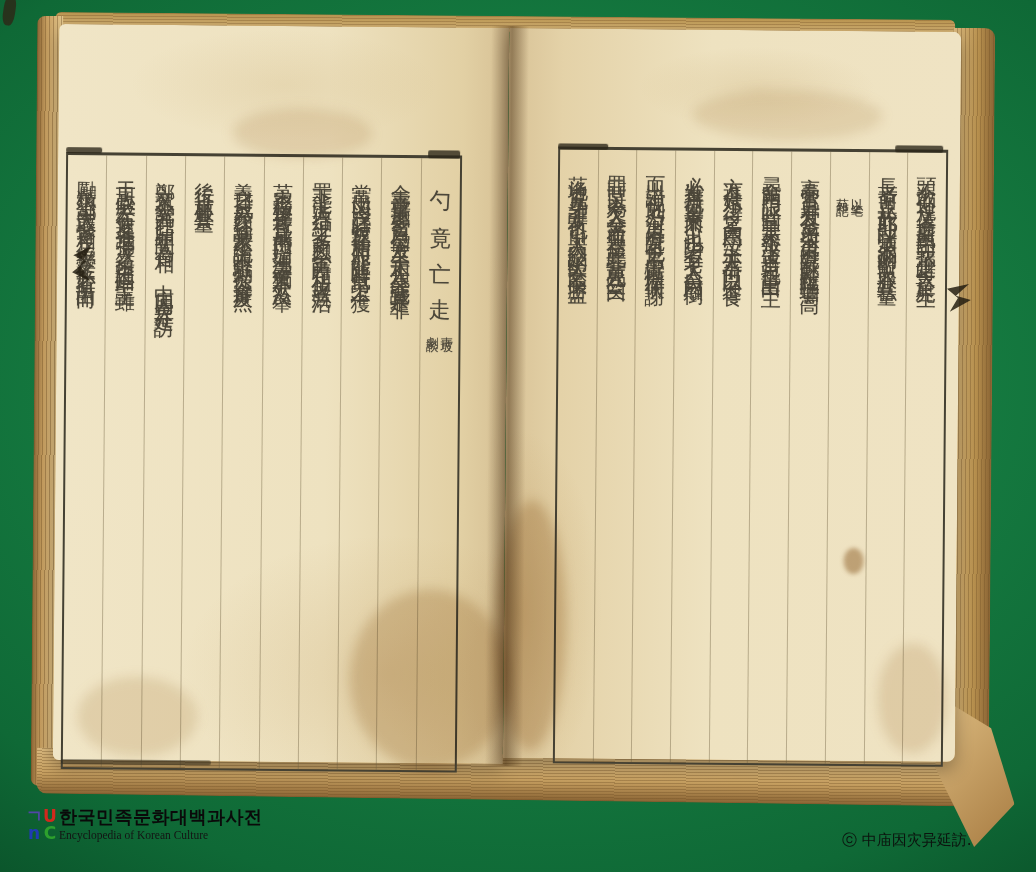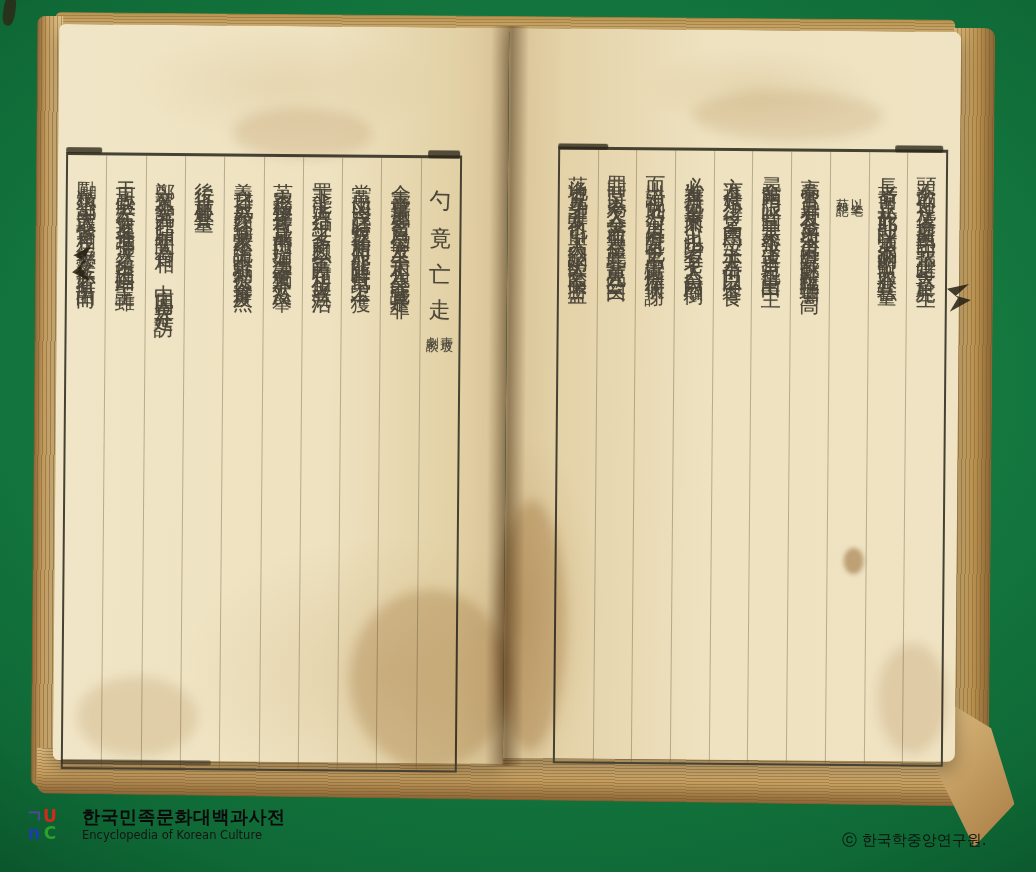--- a/index.html
+++ b/index.html
@@ -85,21 +85,21 @@
   .mark-left-inner { left:70px; top:250px; }
   .mark-fore { left:38px; top:272px; width:12px; height:30px; background:#2e2517;
     border-radius:40%; opacity:.8; transform:rotate(8deg); }
 
   
   .logo { position:absolute; left:26px; top:806px; display:flex; align-items:flex-start;
     font-family:"DejaVu Sans", sans-serif; }
   .logo-grid { display:grid; grid-template-columns:16px 16px; grid-template-rows:17px 17px;
     font-weight:bold; font-size:17px; line-height:16px; text-align:center; margin-top:2px; }
   .lg-0 { color:#5246a8; } .lg-1 { color:#d2291d; } .lg-2 { color:#1f3bb3; } .lg-3 { color:#2da02d; }
-  .logo-text { margin-left:24px; color:#0a0a0a; }
+  .logo-text { margin-left:1px; color:#0a0a0a;font-family:Liberation Serif, serif; }
   .logo-title { font-size:18px; font-weight:bold; letter-spacing:.5px; line-height:22px; }
   .logo-subtitle { font-size:11.5px; color:#141414; line-height:14px; }
   .copyright { position:absolute; left:842px; top:831px; font-size:15px; color:#0c130e;
     font-family:"DejaVu Sans", sans-serif; }
 </style>
 </head>
 <body>
 
 <div class="scene">
   <div class="book">
@@ -220,14 +220,14 @@
       <span class="lg-1">U</span>
       <span class="lg-2">n</span>
       <span class="lg-3">C</span>
     </div>
     <div class="logo-text">
       <div class="logo-title">한국민족문화대백과사전</div>
       <div class="logo-subtitle">Encyclopedia of Korean Culture</div>
     </div>
   </div>
 
-  <div class="copyright">ⓒ 한국학중앙연구원.</div>
+  <div class="copyright">ⓒ 中庙因灾异延訪.</div>
 </div>
 
 </body></html>

